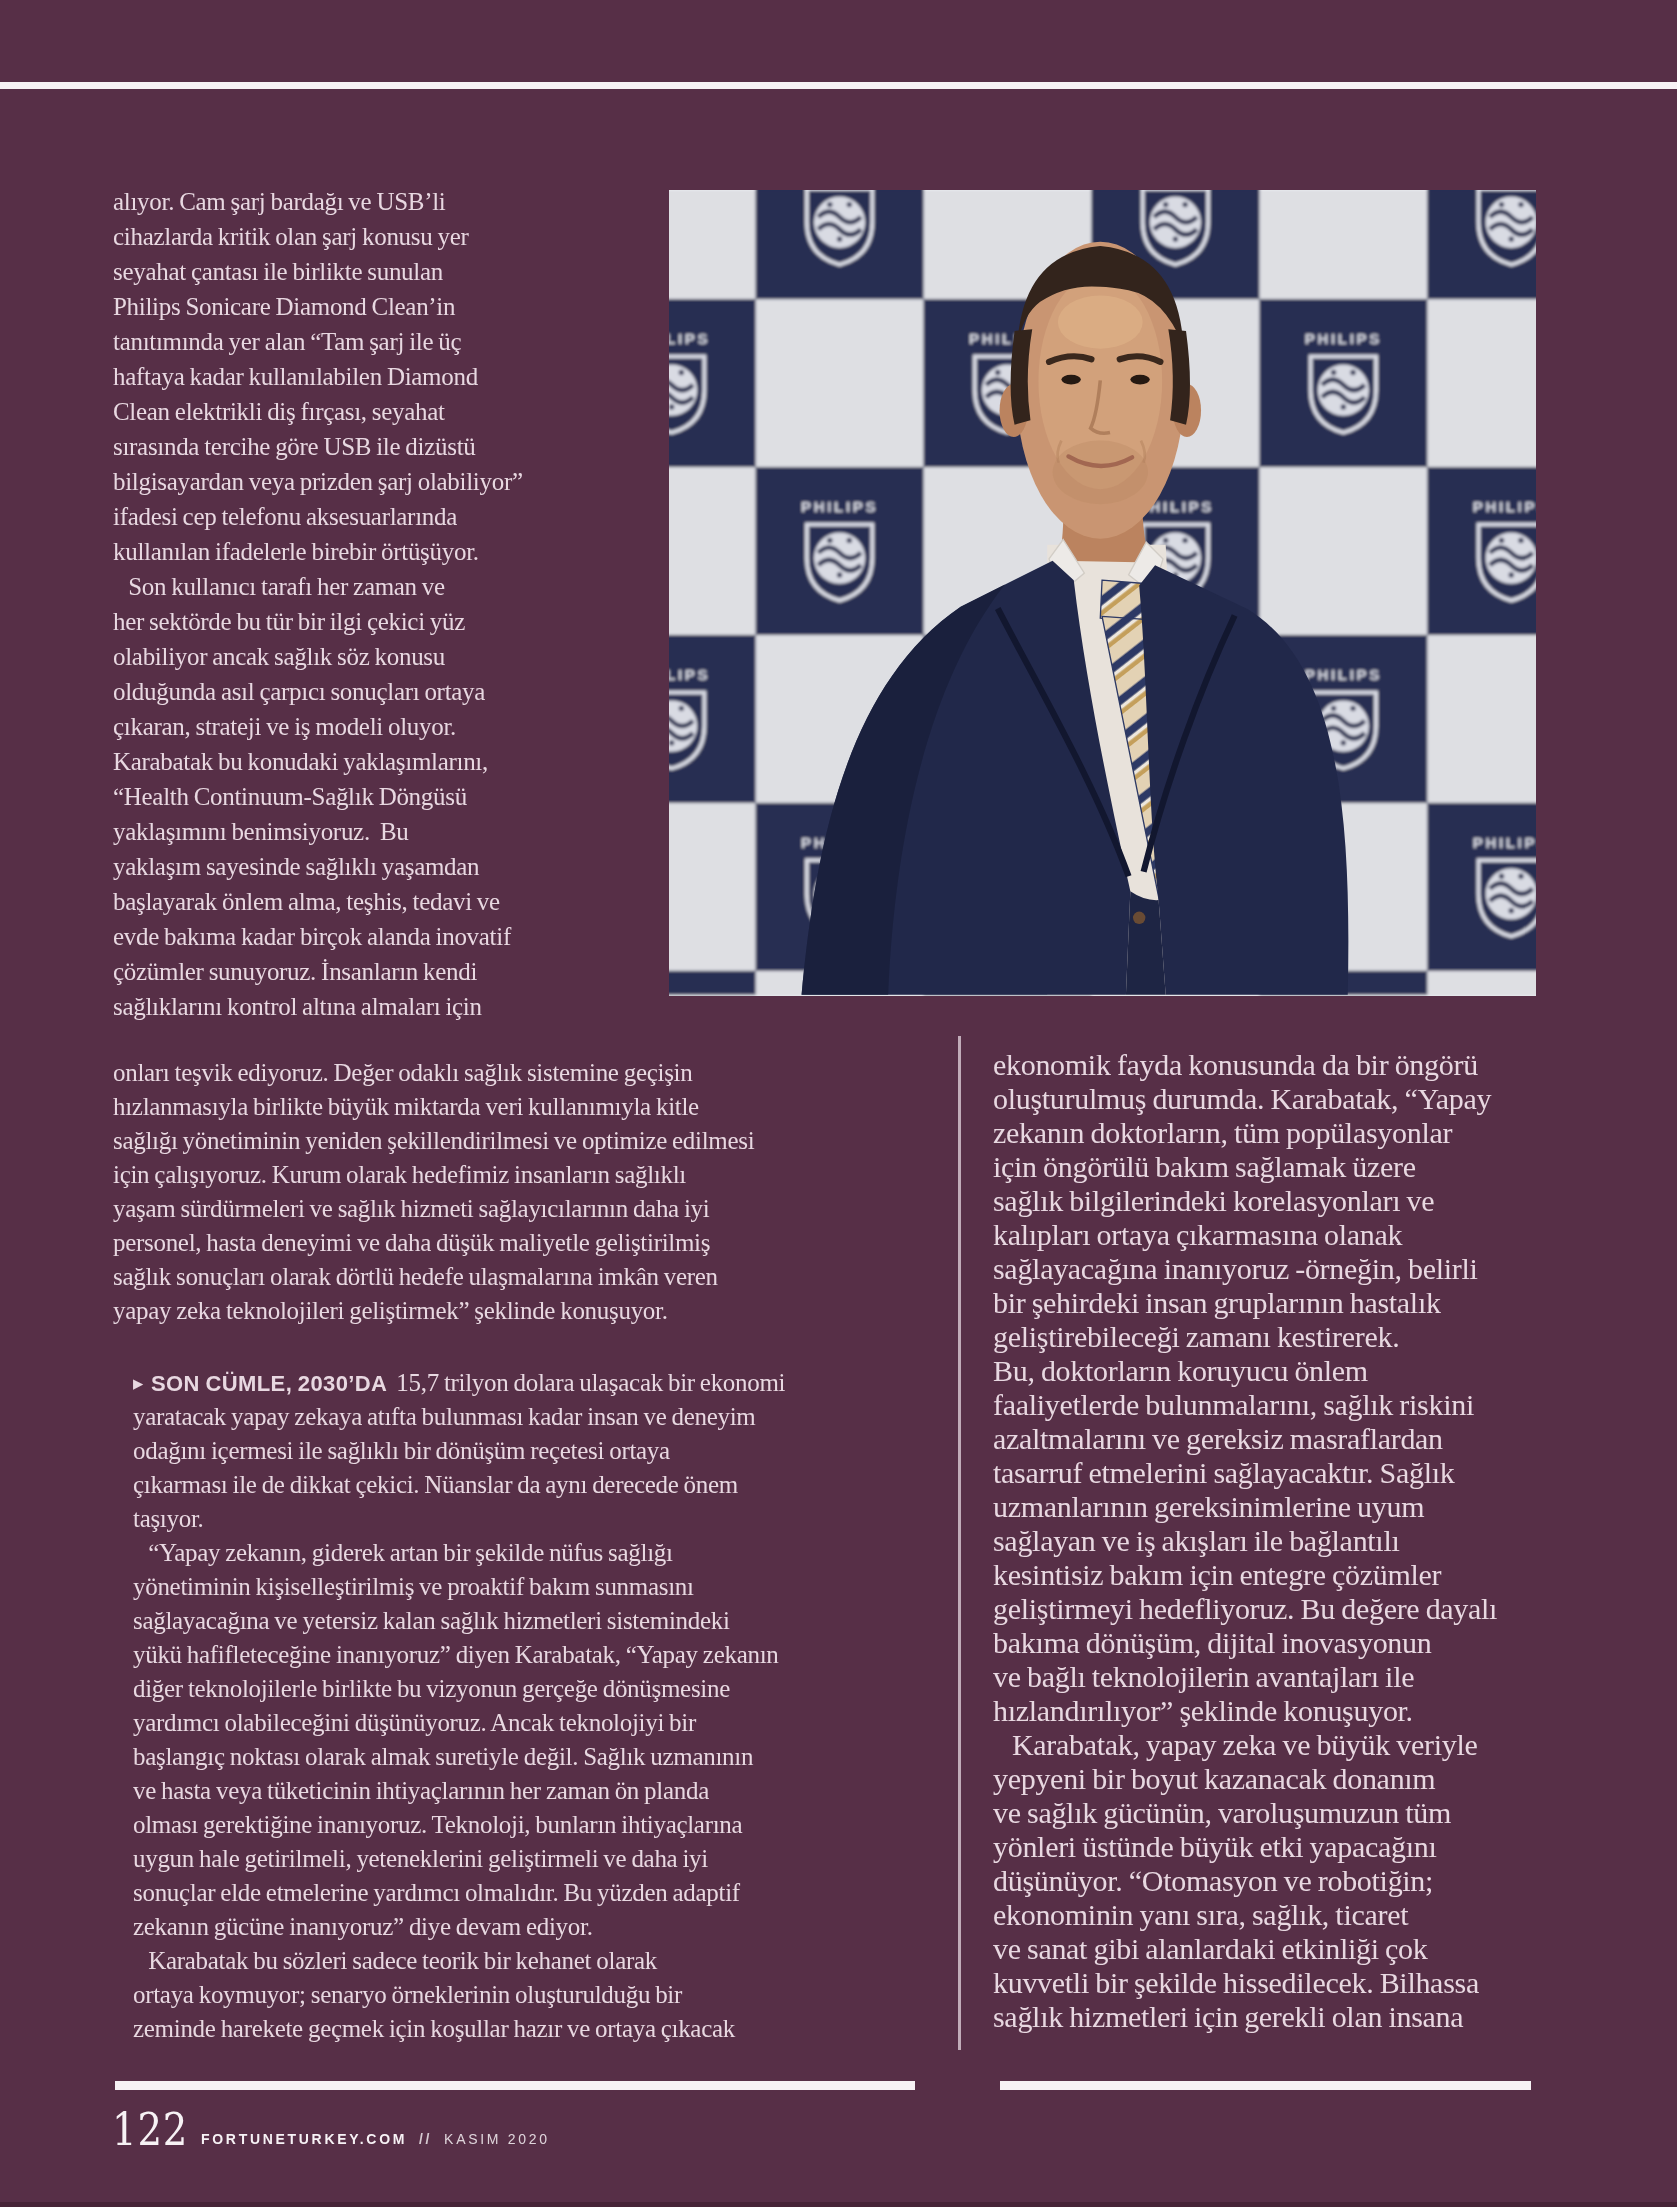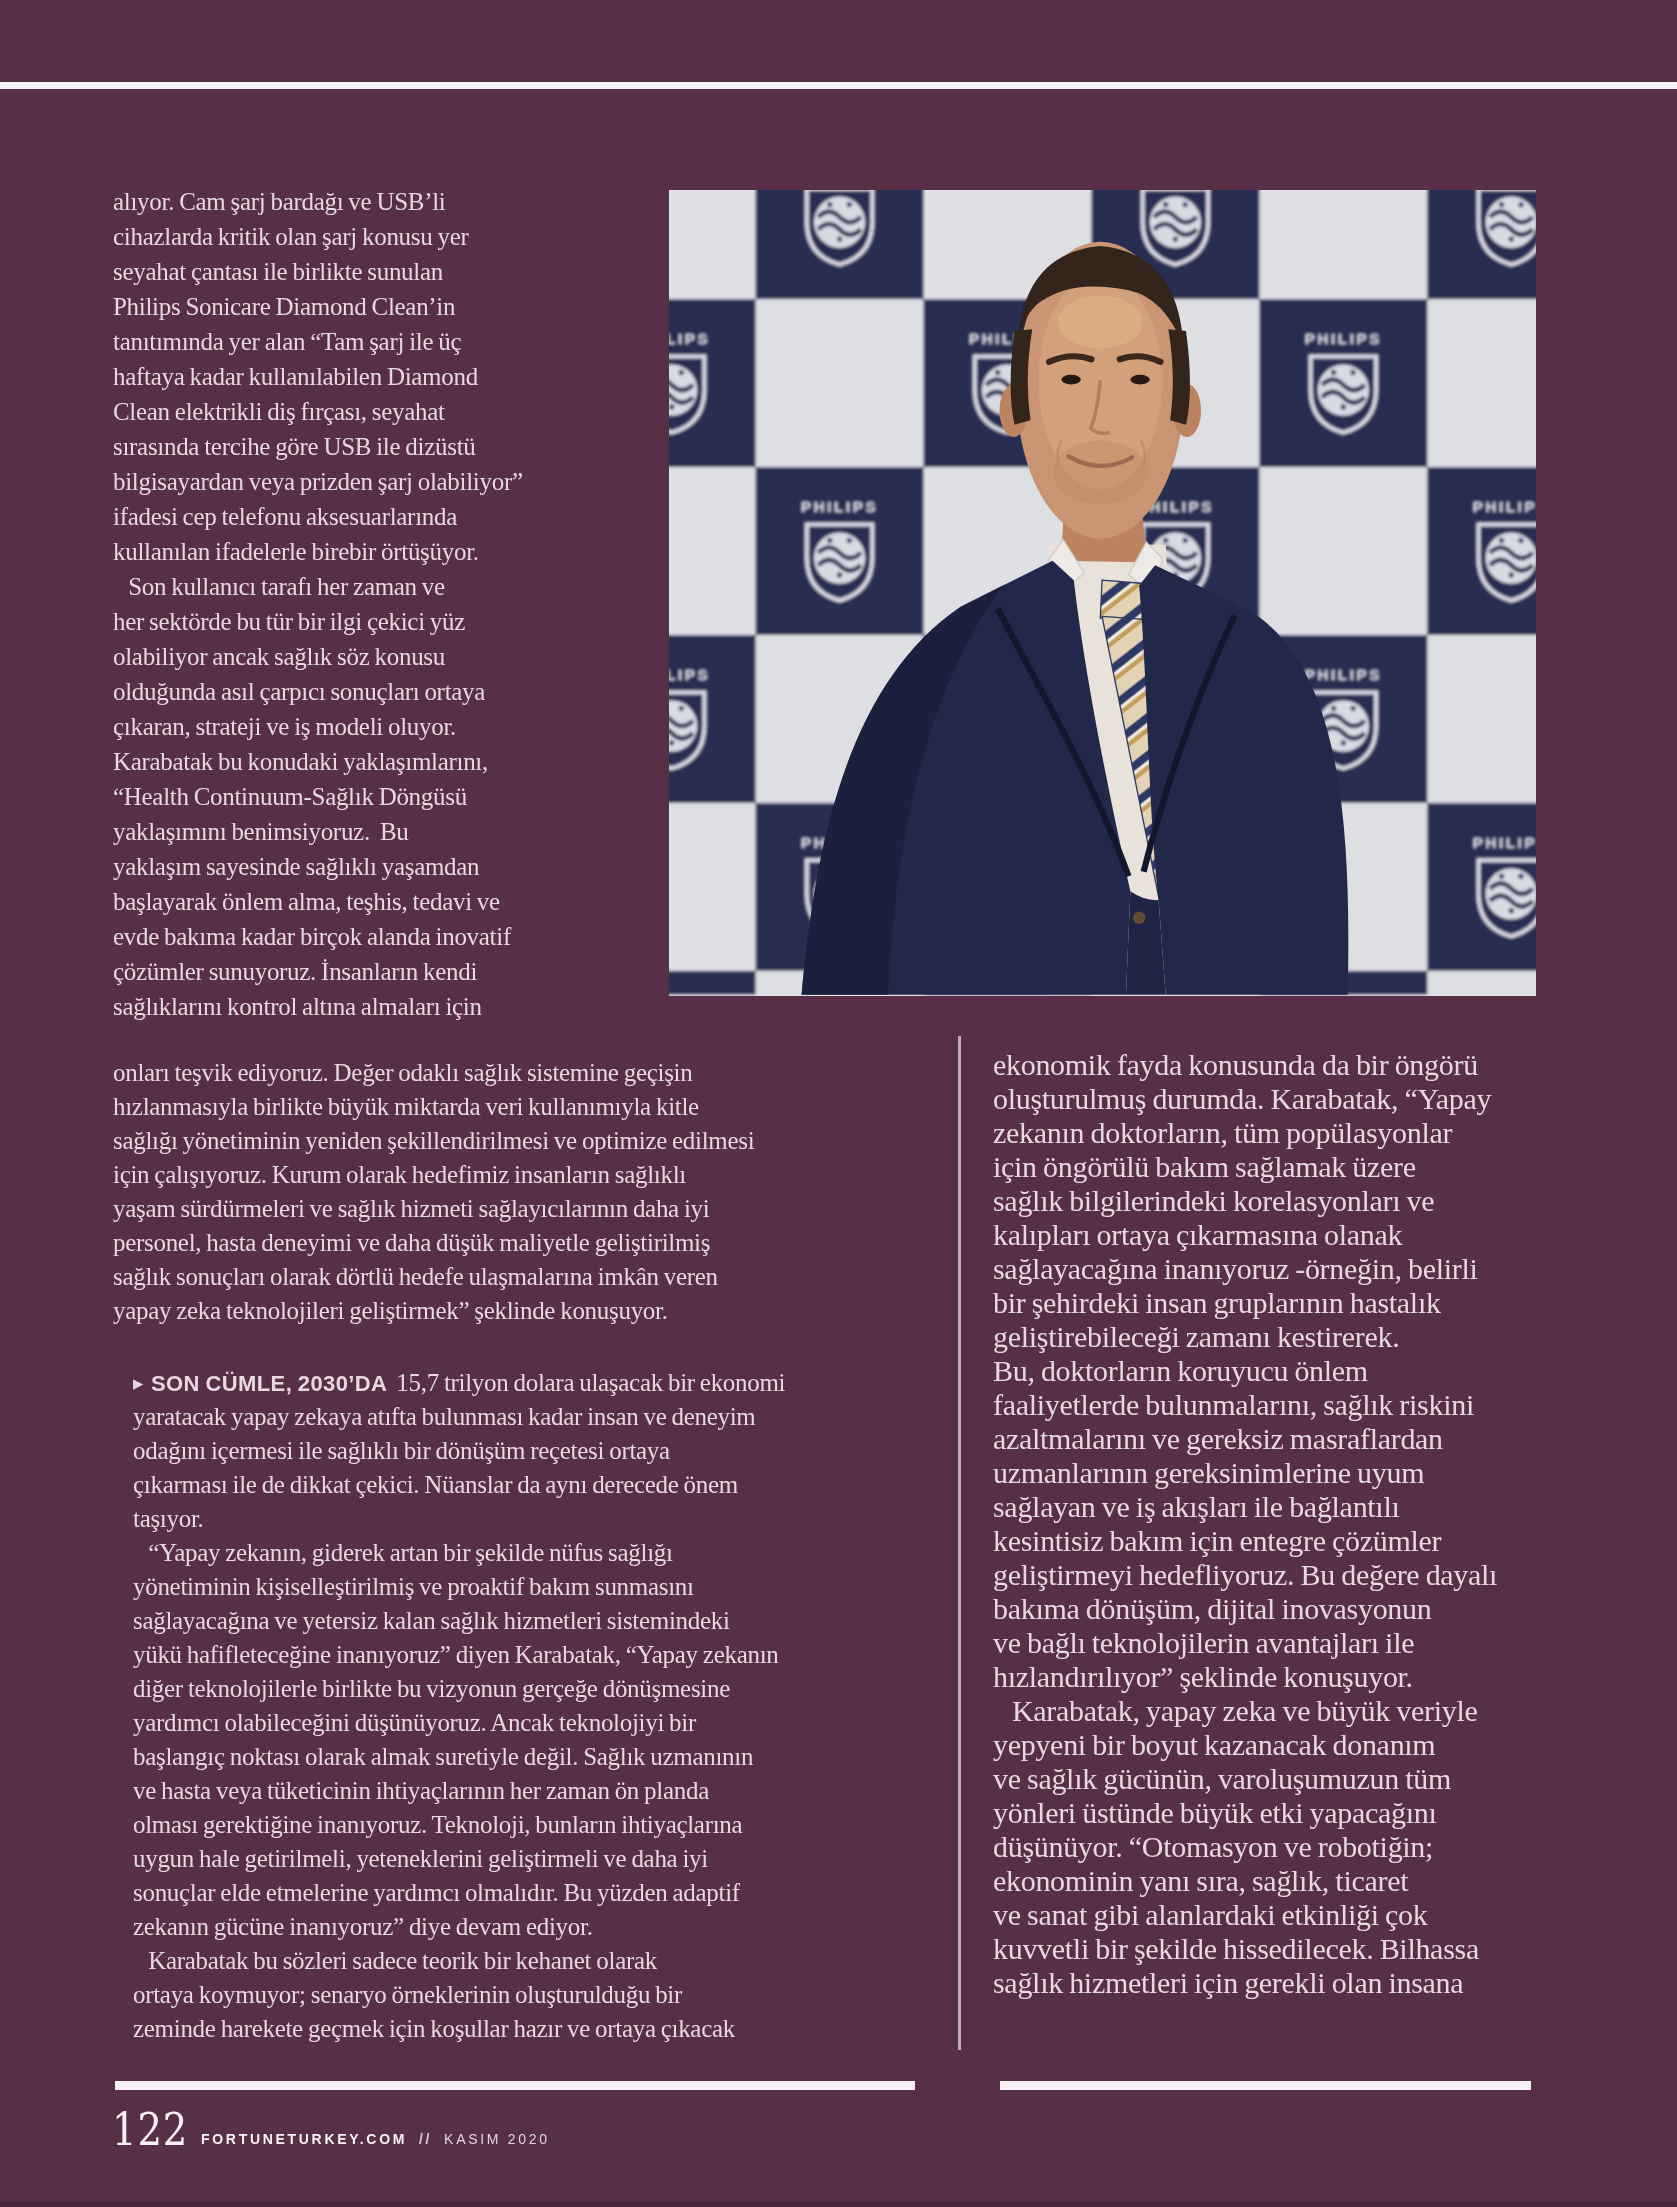--- a/index.html
+++ b/index.html
@@ -263,20 +263,21 @@
       <div class="line">zekanın doktorların, tüm popülasyonlar</div>
       <div class="line">için öngörülü bakım sağlamak üzere</div>
       <div class="line">sağlık bilgilerindeki korelasyonları ve</div>
       <div class="line">kalıpları ortaya çıkarmasına olanak</div>
       <div class="line">sağlayacağına inanıyoruz -örneğin, belirli</div>
       <div class="line">bir şehirdeki insan gruplarının hastalık</div>
       <div class="line">geliştirebileceği zamanı kestirerek.</div>
       <div class="line">Bu, doktorların koruyucu önlem</div>
       <div class="line">faaliyetlerde bulunmalarını, sağlık riskini</div>
       <div class="line">azaltmalarını ve gereksiz masraflardan</div>
+      <div class="line">tasarruf etmelerini sağlayacaktır. Sağlık</div>
       <div class="line">uzmanlarının gereksinimlerine uyum</div>
       <div class="line">sağlayan ve iş akışları ile bağlantılı</div>
       <div class="line">kesintisiz bakım için entegre çözümler</div>
       <div class="line">geliştirmeyi hedefliyoruz. Bu değere dayalı</div>
       <div class="line">bakıma dönüşüm, dijital inovasyonun</div>
       <div class="line">ve bağlı teknolojilerin avantajları ile</div>
       <div class="line">hızlandırılıyor” şeklinde konuşuyor.</div>
       <div class="line">&nbsp;&nbsp;&nbsp;Karabatak, yapay zeka ve büyük veriyle</div>
       <div class="line">yepyeni bir boyut kazanacak donanım</div>
       <div class="line">ve sağlık gücünün, varoluşumuzun tüm</div>

